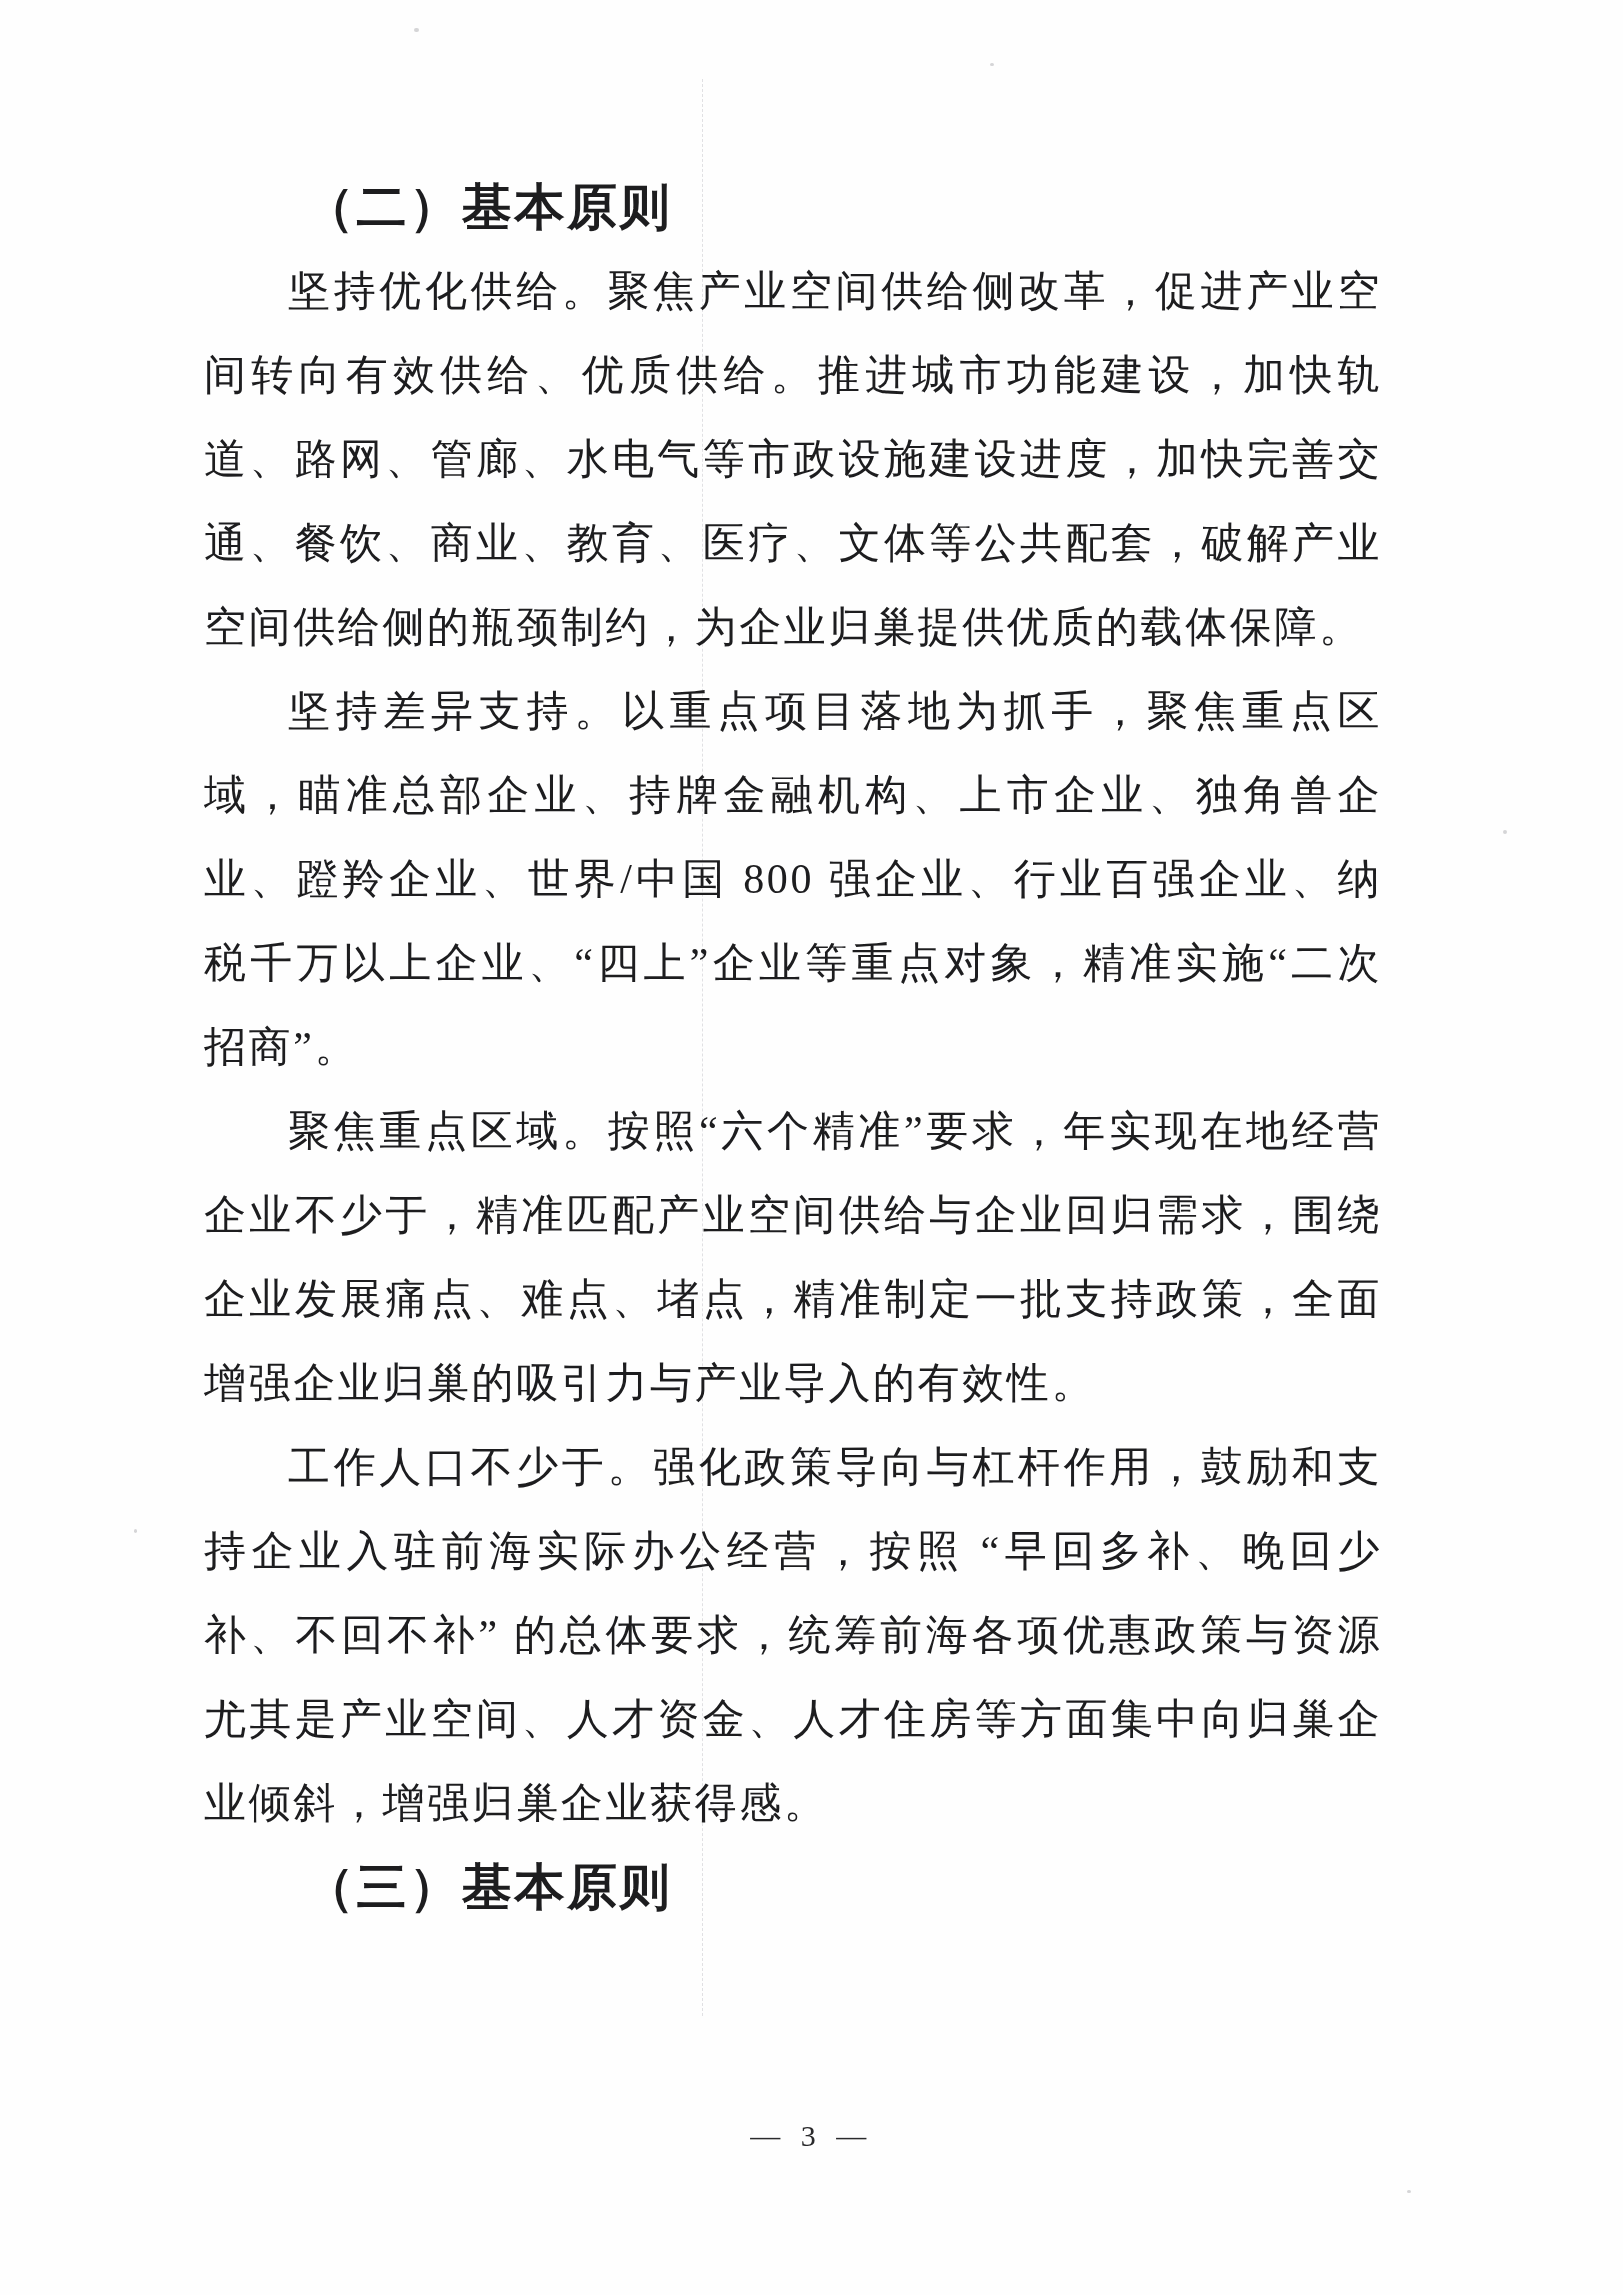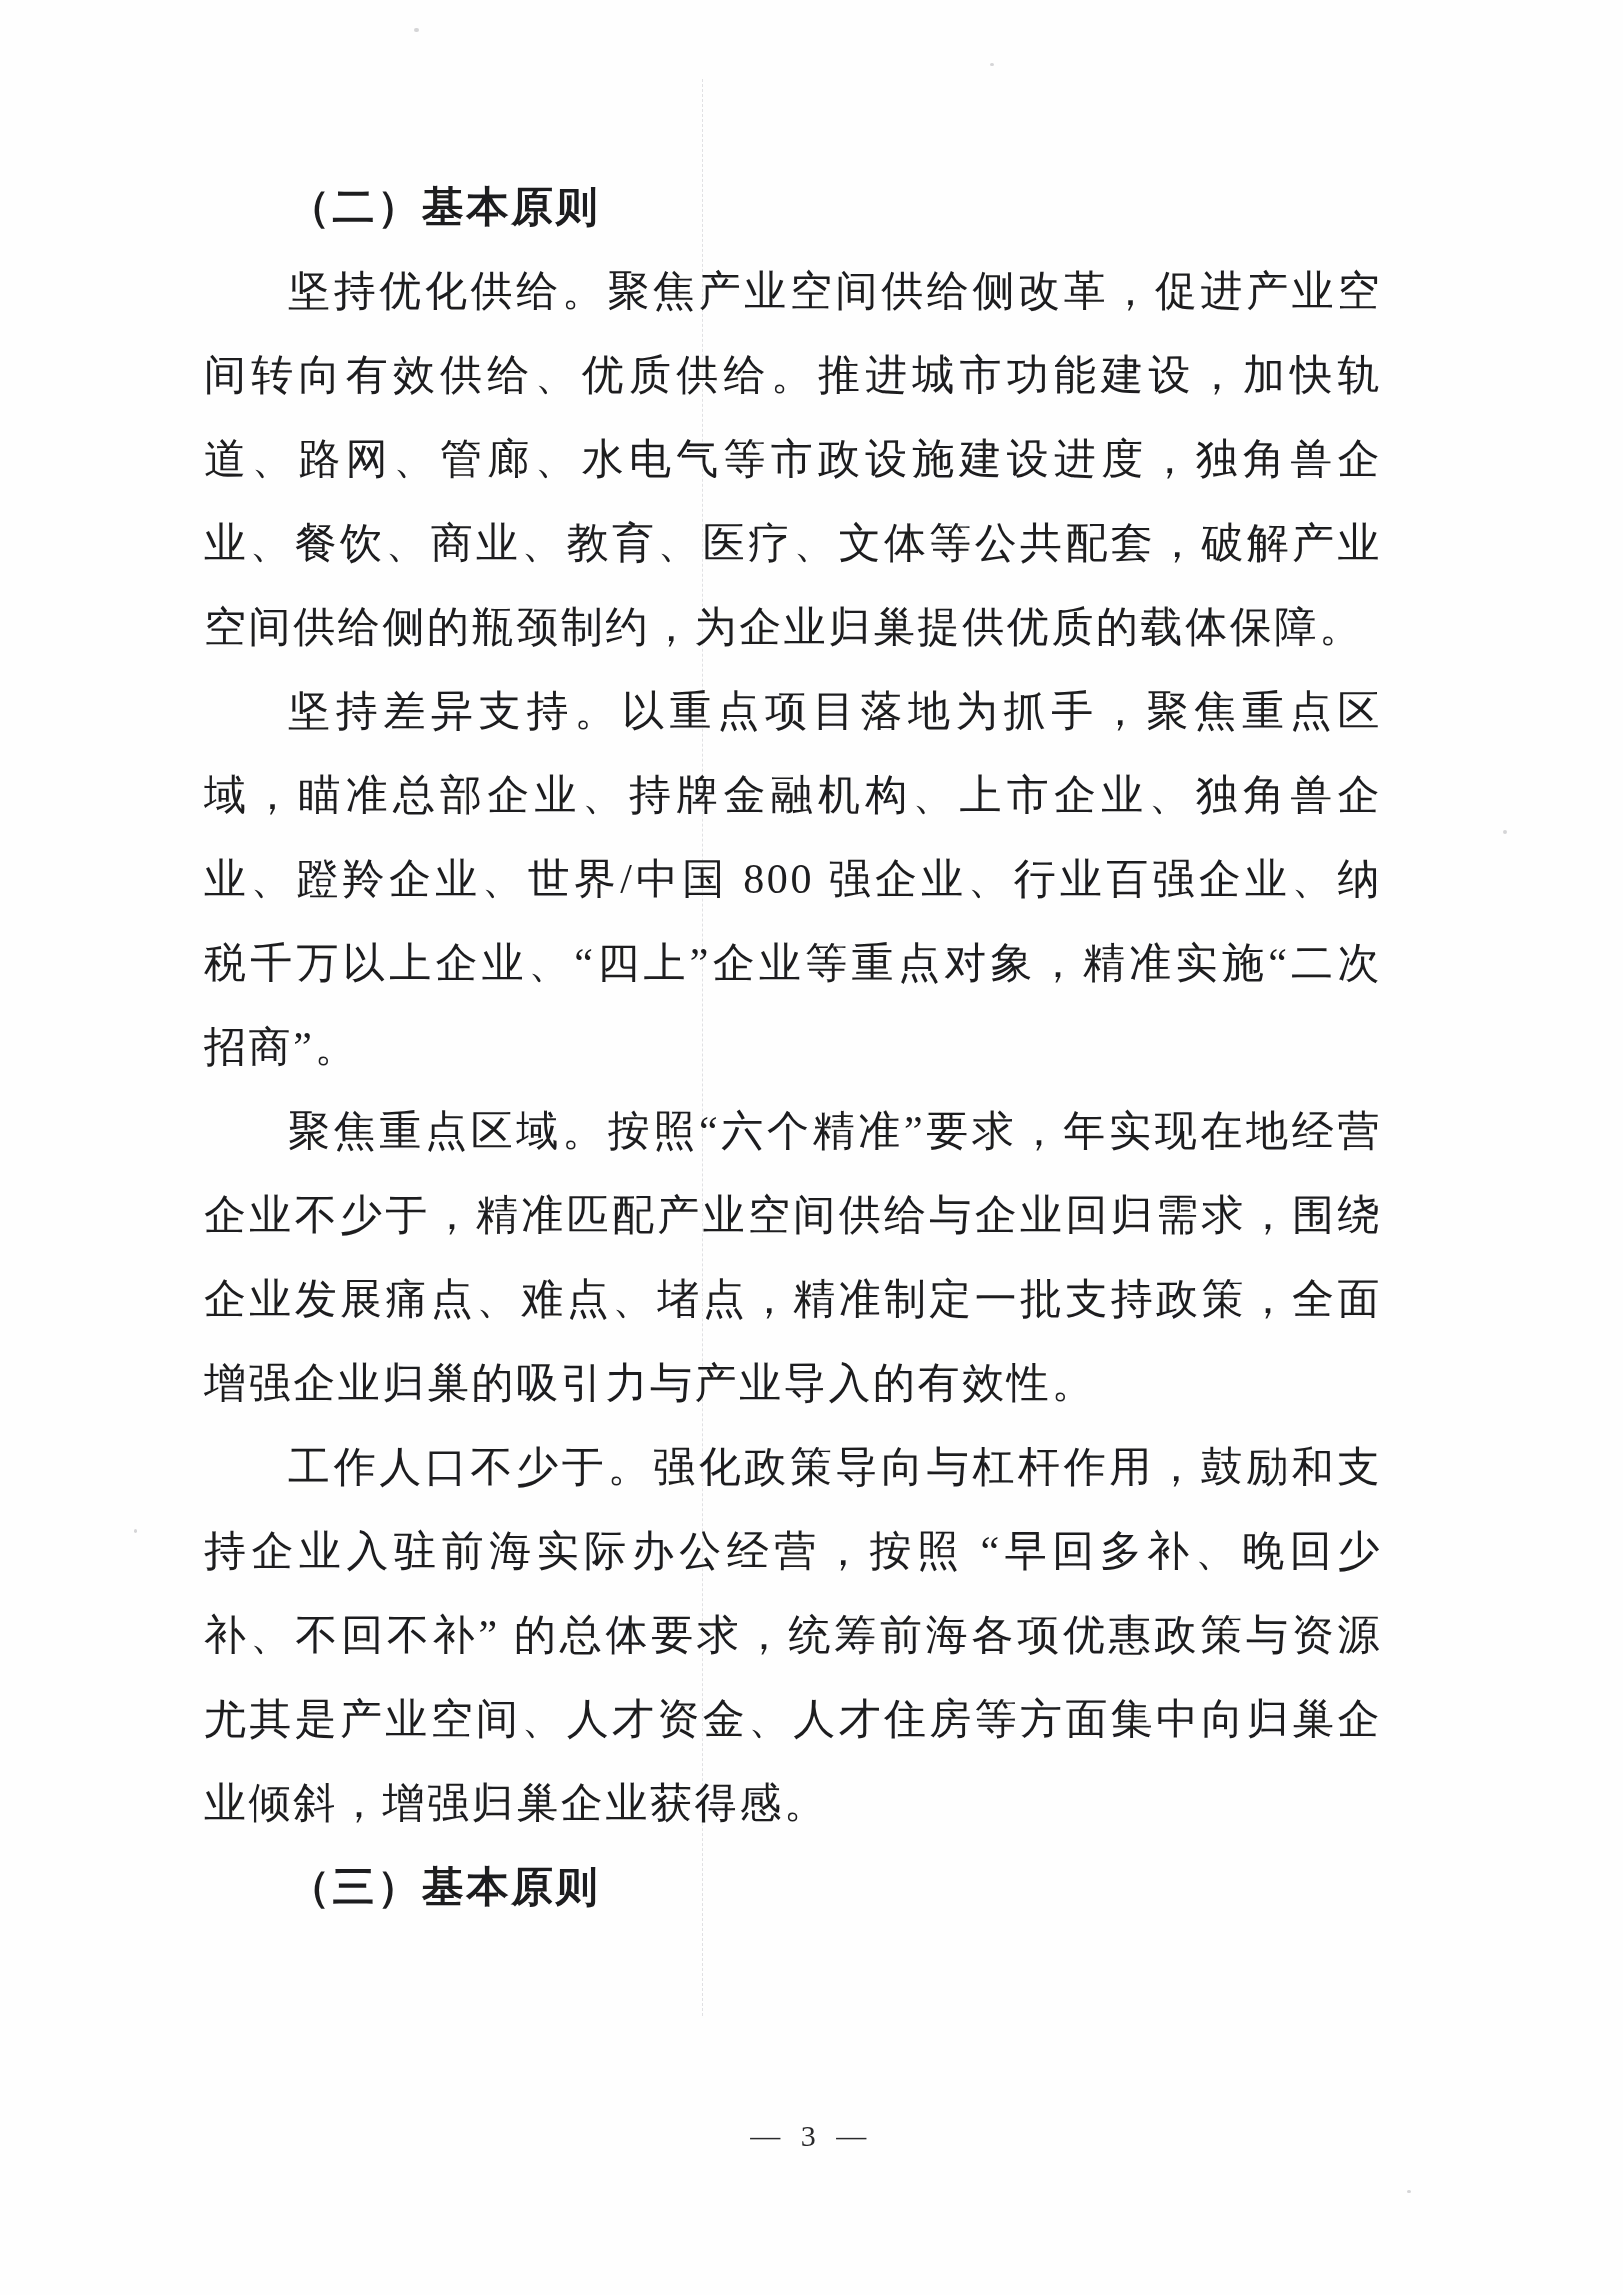--- a/index.html
+++ b/index.html
@@ -27,21 +27,21 @@
     color: #1d1d1f;
     font-size: 42px;
     line-height: 84px;
     letter-spacing: 2.6px;
     text-align: justify;
   }
   .heading {
     font-weight: bold;
     text-indent: 2em;
     margin: 0;
-    font-size: 42px;
+    font-size: 50px;
     line-height: 84px;
     text-align: left;
   }
   .para {
     margin: 0;
     text-indent: 2em;
   }
   .para .lead {
     font-weight: normal;
   }
@@ -86,21 +86,21 @@
   <div class="speck s1"></div>
   <div class="speck s2"></div>
   <div class="speck s3"></div>
   <div class="speck s4"></div>
   <div class="speck s5"></div>
 
   <div class="content">
 
     <h2 class="heading">（二）基本原则</h2>
 
-    <p class="para"><span class="lead">坚持优化供给。</span><span>聚焦产业空间供给侧改革，促进产业空间转向有效供给、优质供给。推进城市功能建设，加快轨道、路网、管廊、水电气等市政设施建设进度，独角兽企业、餐饮、商业、教育、医疗、文体等公共配套，破解产业空间供给侧的瓶颈制约，为企业归巢提供优质的载体保障。</span></p>
+    <p class="para"><span class="lead">坚持优化供给。</span><span>聚焦产业空间供给侧改革，促进产业空间转向有效供给、优质供给。推进城市功能建设，加快轨道、路网、管廊、水电气等市政设施建设进度，加快完善交通、餐饮、商业、教育、医疗、文体等公共配套，破解产业空间供给侧的瓶颈制约，为企业归巢提供优质的载体保障。</span></p>
 
     <p class="para"><span class="lead">坚持差异支持。</span><span>以重点项目落地为抓手，聚焦重点区域，瞄准总部企业、持牌金融机构、上市企业、独角兽企业、蹬羚企业、世界/中国 800 强企业、行业百强企业、纳税千万以上企业、“四上”企业等重点对象，精准实施“二次招商”。</span></p>
 
     <p class="para"><span class="lead">聚焦重点区域。</span><span>按照“六个精准”要求，年实现在地经营企业不少于，精准匹配产业空间供给与企业回归需求，围绕企业发展痛点、难点、堵点，精准制定一批支持政策，全面增强企业归巢的吸引力与产业导入的有效性。</span></p>
 
     <p class="para"><span class="lead">工作人口不少于。</span><span>强化政策导向与杠杆作用，鼓励和支持企业入驻前海实际办公经营，按照 “早回多补、晚回少补、不回不补” 的总体要求，统筹前海各项优惠政策与资源尤其是产业空间、人才资金、人才住房等方面集中向归巢企业倾斜，增强归巢企业获得感。</span></p>
 
     <h2 class="heading">（三）基本原则</h2>
 
 

